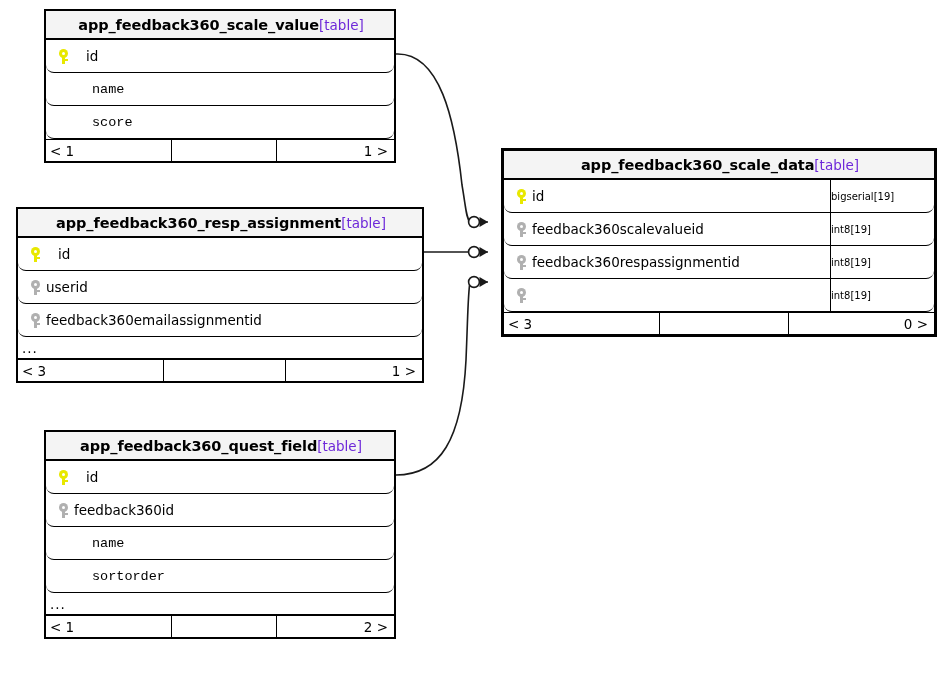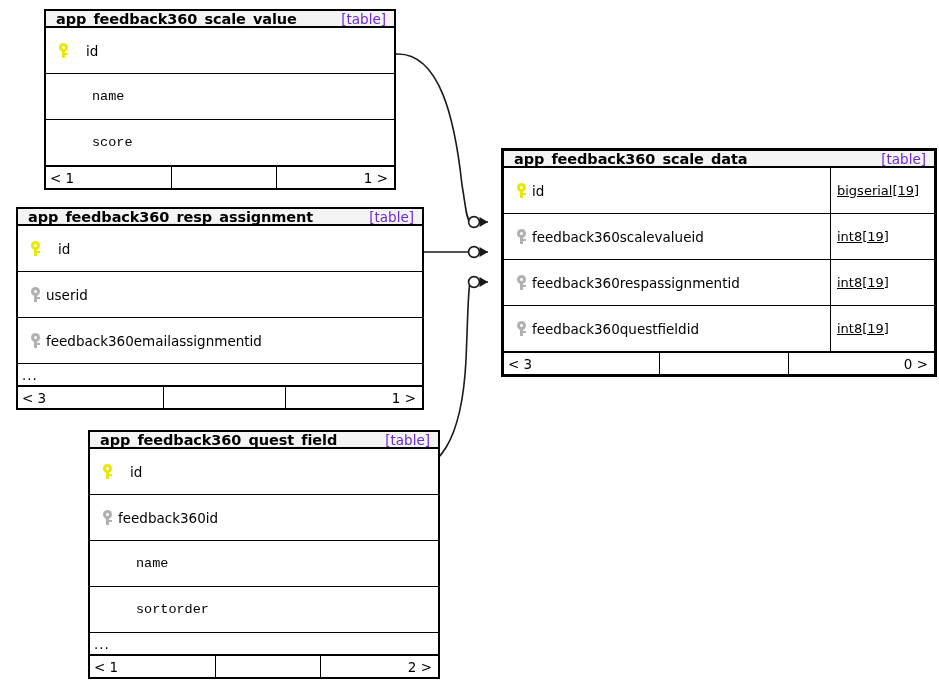--- a/index.html
+++ b/index.html
@@ -41,71 +41,71 @@
     box-sizing: border-box;
   }
   .table-box.focal {
     border-width: 3px;
     margin-left: 14px;
   }
 
   .tbl-header {
     display: flex;
     align-items: center;
-    justify-content: space-between;
+    justify-content: center;
     background: #f4f4f4;
     border-bottom: 2px solid #000000;
     box-sizing: border-box;
-    height: 17px;
+    height: 29px;
     padding: 0 8px 0 10px;
   }
   .tbl-title {
     font-weight: bold;
     font-size: 14.5px;
     letter-spacing: -0.1px;
     white-space: nowrap;
   }
   .tbl-kind {
     font-size: 13.5px;
     color: #6d28d9;
     white-space: nowrap;
   }
 
   .tbl-row {
     display: flex;
     align-items: center;
-    height: 46px;
+    height: 33px;
     border-bottom: 1.5px solid #000000;
     box-sizing: border-box;
     background: #ffffff;
+    border-radius: 8px;
   }
   .tbl-row:last-of-type {
     border-bottom: none;
   }
 
   .cell-name {
     display: flex;
     align-items: center;
     flex: 1 1 auto;
     min-width: 0;
     height: 100%;
     padding-left: 6px;
     box-sizing: border-box;
   }
   .cell-type {
     flex: 0 0 auto;
     height: 100%;
     display: flex;
     align-items: center;
-    padding-left: 6px;
+    padding-left: 0;
     border-left: 1.5px solid #000000;
     box-sizing: border-box;
-    font-size: 13px;
+    font-size: 10px;
     white-space: nowrap;
-    text-decoration: underline;
   }
 
   .key-slot {
     width: 22px;
     flex: 0 0 22px;
     display: flex;
     align-items: center;
     justify-content: center;
   }
   .col-label {
@@ -340,21 +340,21 @@
 
     <div class="row-ellipsis">...</div>
 
     <div class="tbl-footer">
       <span class="foot-cell foot-left">&lt; 3</span>
       <span class="foot-cell foot-mid"></span>
       <span class="foot-cell foot-right">1 &gt;</span>
     </div>
   </div>
 
-  <div class="table-box" style="left:44px; top:430px; width:352px;margin-left:44px;">
+  <div class="table-box" style="left:44px; top:430px; width:352px;">
     <div class="tbl-header">
       <span class="tbl-title">app_feedback360_quest_field</span>
       <span class="tbl-kind">[table]</span>
     </div>
 
     <div class="tbl-row wide-gap">
       <span class="cell-name">
         <span class="key-slot">
           <span class="key-icon key-pk">
               <i class="head"></i>
@@ -458,21 +458,20 @@
     <div class="tbl-row">
       <span class="cell-name">
         <span class="key-slot">
           <span class="key-icon key-fk">
               <i class="head"></i>
               <i class="hole"></i>
               <i class="stem"></i>
               <i class="tooth"></i>
             </span>
         </span>
-        <span class="col-label">feedback360questfieldid</span>
       </span>
       <span class="cell-type" style="width:104px;">int8[19]</span>
     </div>
 
     <div class="tbl-footer">
       <span class="foot-cell foot-left">&lt; 3</span>
       <span class="foot-cell foot-mid"></span>
       <span class="foot-cell foot-right">0 &gt;</span>
     </div>
   </div>

